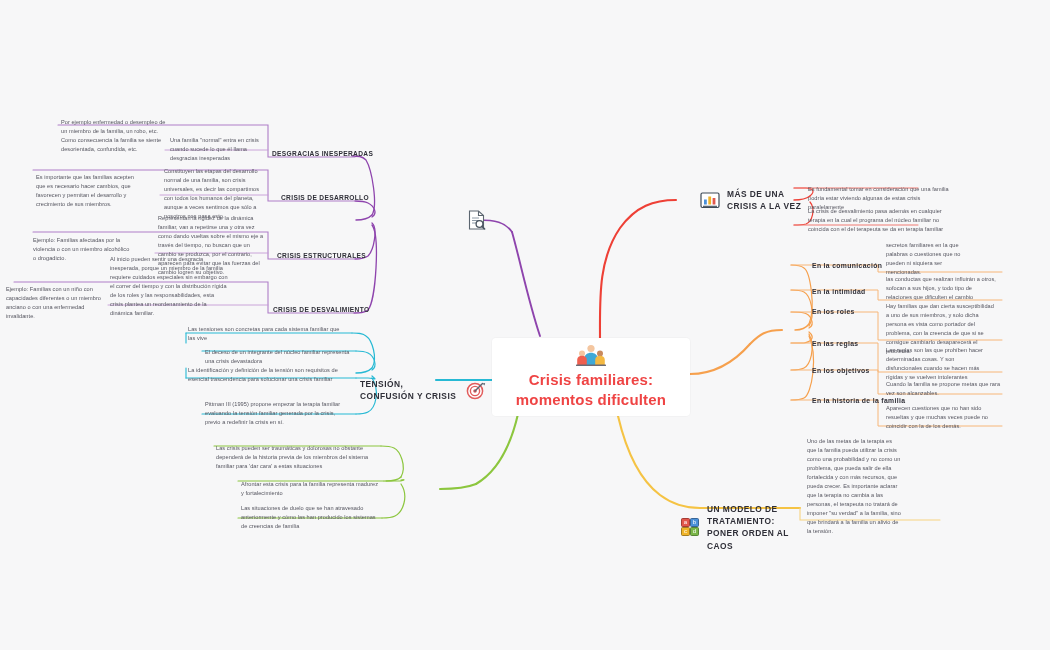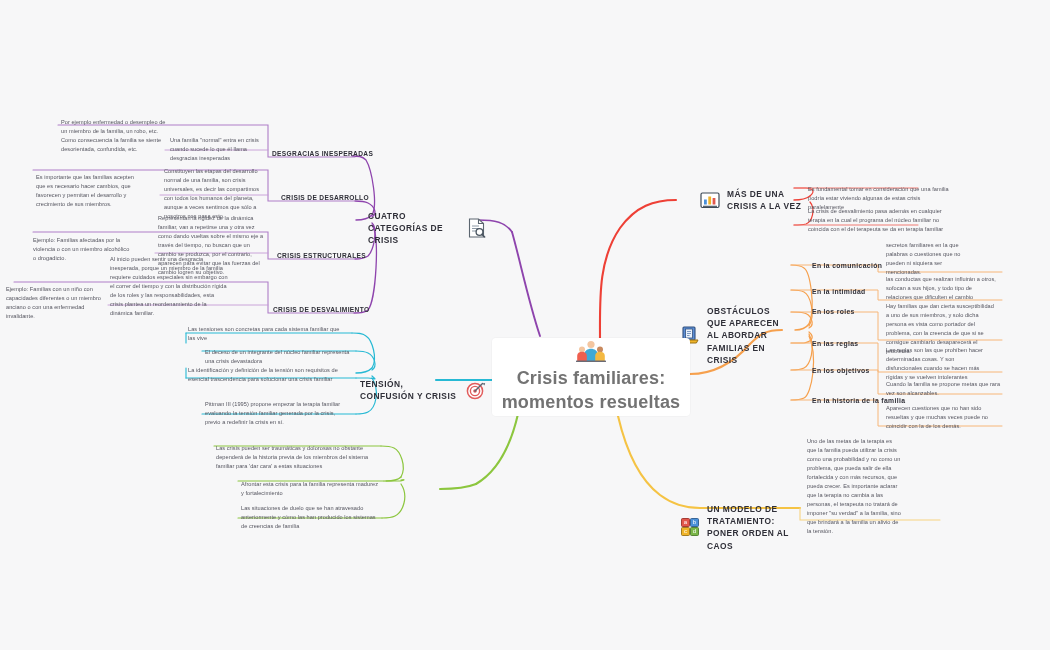--- a/index.html
+++ b/index.html
@@ -16,21 +16,21 @@
 
   
   .center-node{
     position:absolute;left:492px;top:338px;width:198px;height:78px;
     background:#ffffff;border-radius:4px;
     display:flex;flex-direction:column;align-items:center;justify-content:center;
     box-shadow:0 0 0 1px rgba(0,0,0,0.02);
     z-index:6;
   }
   .center-title{
-    font-size:18px;font-weight:bold;line-height:1.35;text-align:center;color:#737373;
+    font-size:15px;font-weight:bold;line-height:1.35;text-align:center;color:#ef4444;
     letter-spacing:.2px;
   }
   .center-icon{margin-bottom:4px;}
 
   
   .branch-head{position:absolute;z-index:5;display:flex;align-items:center;gap:7px;}
   .branch-head .bh-text{
     font-size:8.4px;font-weight:bold;letter-spacing:.45px;color:#2f2f38;line-height:1.45;
     text-transform:uppercase;
   }
@@ -141,34 +141,33 @@
         <circle cx="15" cy="4.5" r="3.6" fill="#f4c6a0"></circle>
         <path d="M8.5 21v-7c0-3.1 2.9-5.2 6.5-5.2s6.5 2.1 6.5 5.2v7z" fill="#3fa9d6"></path>
         <circle cx="6" cy="9.5" r="3" fill="#f4c6a0"></circle>
         <path d="M1.2 21v-5.2c0-2.4 2.1-4 4.8-4s4.8 1.6 4.8 4V21z" fill="#ef5f4f"></path>
         <circle cx="24" cy="9.5" r="3" fill="#c98a5e"></circle>
         <path d="M19.2 21v-5.2c0-2.4 2.1-4 4.8-4s4.8 1.6 4.8 4V21z" fill="#f4b942"></path>
         <rect x="0" y="20.4" width="30" height="1.6" rx="0.6" fill="#6b6b75"></rect>
       </svg>
     </span>
     <div class="center-title">Crisis familiares:</div>
-    <div class="center-title">momentos resueltas</div>
+    <div class="center-title">momentos dificulten</div>
   </div>
 
   <div class="branch-head rtl" style="left:368px;top:210px;width:118px;">
     <span class="ico">
       <svg width="18" height="20" viewBox="0 0 18 20">
         <path d="M1.5 1h9l5 4.5V19h-14z" fill="#ffffff" stroke="#5c6670" stroke-width="1.1"></path>
         <path d="M10.5 1v4.5h5" fill="none" stroke="#5c6670" stroke-width="1.1"></path>
         <path d="M4 8h7M4 10.5h7M4 13h5" stroke="#8e9aa6" stroke-width="1"></path>
         <circle cx="11.5" cy="14" r="3.4" fill="none" stroke="#4a5560" stroke-width="1.3"></circle>
         <path d="M14 16.4l2.6 2.6" stroke="#4a5560" stroke-width="1.6" stroke-linecap="round"></path>
       </svg>
     </span>
-    <span class="bh-text">CUATRO CATEGORÍAS DE CRISIS</span>
   </div>
 
   <div class="branch-head rtl" style="left:360px;top:366px;width:126px;margin-top:12px;">
     <span class="ico">
       <svg width="20" height="20" viewBox="0 0 20 20">
         <circle cx="9" cy="11" r="7.6" fill="#fff" stroke="#e15c5c" stroke-width="1.5"></circle>
         <circle cx="9" cy="11" r="4.6" fill="#fff" stroke="#e15c5c" stroke-width="1.4"></circle>
         <circle cx="9" cy="11" r="1.8" fill="#e15c5c"></circle>
         <path d="M9 11l7.5-7.5" stroke="#5a6470" stroke-width="1.5" stroke-linecap="round"></path>
         <path d="M16.5 3.5l2.6-.6-.6 2.6z" fill="#5a6470"></path>
@@ -184,31 +183,20 @@
         <rect x="1" y="3" width="18" height="14.5" rx="1.4" fill="#fff" stroke="#3e4a57" stroke-width="1.2"></rect>
         <rect x="4" y="9.5" width="2.8" height="5" fill="#4a90d9"></rect>
         <rect x="8.3" y="6.5" width="2.8" height="8" fill="#f0b429"></rect>
         <rect x="12.6" y="8" width="2.8" height="6.5" fill="#e2574c"></rect>
         <path d="M3 16.3h14" stroke="#3e4a57" stroke-width="1.1"></path>
       </svg>
     </span>
     <span class="bh-text">MÁS DE UNA CRISIS A LA VEZ</span>
   </div>
 
-  <div class="branch-head" style="left:680px;top:305px;width:112px;">
-    <span class="ico">
-      <svg width="20" height="20" viewBox="0 0 20 20">
-        <rect x="3" y="2" width="12" height="13" rx="1" fill="#5b8ed6" stroke="#33507d" stroke-width="1.1"></rect>
-        <rect x="5.5" y="4" width="7" height="9" fill="#e9f1fb" stroke="#33507d" stroke-width=".8"></rect>
-        <path d="M2 15h16l-1.6 3H3.6z" fill="#f0b429" stroke="#9a7216" stroke-width="1"></path>
-        <path d="M7 6.5h4M7 8.5h4M7 10.5h2.6" stroke="#6f8fbb" stroke-width=".9"></path>
-      </svg>
-    </span>
-    <span class="bh-text">OBSTÁCULOS QUE APARECEN AL ABORDAR FAMILIAS EN CRISIS</span>
-  </div>
 
   <div class="branch-head" style="left:680px;top:503px;width:112px;">
     <span class="ico">
       <svg width="20" height="20" viewBox="0 0 20 20">
         <rect x="1.5" y="1.5" width="8" height="8" rx="1" fill="#e2574c" stroke="#9c3028" stroke-width=".9"></rect>
         <rect x="10.5" y="1.5" width="8" height="8" rx="1" fill="#4a90d9" stroke="#2b5a8c" stroke-width=".9"></rect>
         <rect x="1.5" y="10.5" width="8" height="8" rx="1" fill="#f0b429" stroke="#9a7216" stroke-width=".9"></rect>
         <rect x="10.5" y="10.5" width="8" height="8" rx="1" fill="#7ab648" stroke="#4b7a2a" stroke-width=".9"></rect>
         <text x="5.5" y="7" font-size="6" fill="#fff" text-anchor="middle" font-family="Liberation Sans, sans-serif">a</text>
         <text x="14.5" y="7" font-size="6" fill="#fff" text-anchor="middle" font-family="Liberation Sans, sans-serif">b</text>

